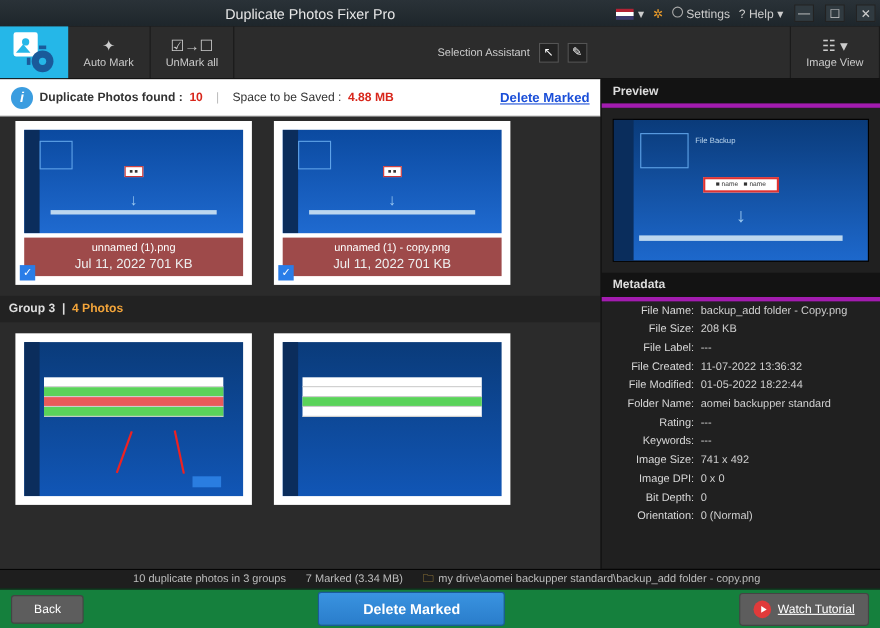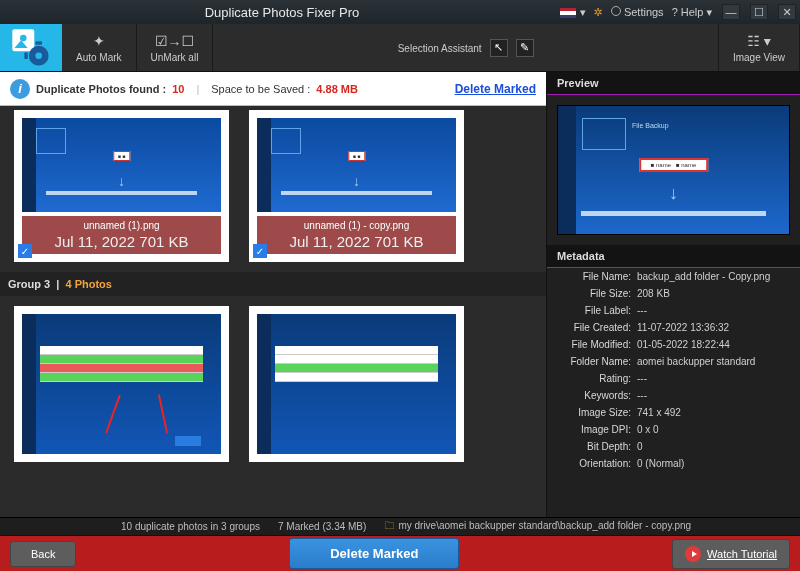--- a/index.html
+++ b/index.html
@@ -41,43 +41,43 @@
 .thumb .tn-box { position:absolute; left:50%; top:40%; transform:translate(-50%,-50%); background:#fff; border:1px solid #c33; padding:1px 4px; font-size:5px; color:#333;}
 .thumb .tn-arrow{ position:absolute; left:50%; top:58%; transform:translateX(-50%); color:#9ecbf2; font-size:14px;}
 .thumb .tn-bar{position:absolute; left:12%; right:12%; bottom:18%; height:4px; background:#bcd7ef;}
 .thumb.big .tbl{ position:absolute; left:18px; right:18px; top:32px; background:#fff; }
 .thumb.big .tbl .r{height:9px; border-bottom:1px solid #ccc;}
 .thumb.big .tbl .r.g{background:#5ad35a;}
 .thumb.big .tbl .r.r1{background:#e95a5a;}
 .thumb.big .redline{position:absolute; width:2px; height:40px; background:#e22; top:80px;}
 .thumb.big .bluebtn{position:absolute; right:20px; bottom:8px; width:26px; height:10px; background:#2a7de0;}
 .caption { background: #9e4a4a; color: #fff; text-align: center; padding: 4px 2px; margin-top: 4px; font-size: 10px; }
-.caption .date { font-size: 15px; color: #eee; display:block; margin-top:2px;}
+.caption .date { font-size: 12px; color: #eee; display:block; margin-top:2px;}
 .chk { position: absolute; left: 4px; bottom: 4px; width: 14px; height: 14px; background: #2a7de8; color:#fff; display:flex; align-items:center; justify-content:center; font-size:10px;}
 .group-hdr { background: #222; color: #ddd; padding: 6px 8px; font-size: 11px; margin: 2px -14px 6px -14px; font-weight:bold;}
 .group-hdr .y { color: #f2a43a; }
 .right-pane { width: 254px; background: #202020; display: flex; flex-direction: column; border-left:1px solid #111;}
-.panel-title { background: #131313; color: #ddd; padding: 5px 10px; font-weight: bold; border-bottom:1px solid #a21caf;}
+.panel-title { background: #131313; color: #ddd; padding: 5px 10px; font-weight: bold; border-bottom:4px solid #a21caf;}
 .preview-box { padding: 10px; }
 .preview-img { height: 130px; background: linear-gradient(#0a3b7a,#1d68cc); position:relative; border:1px solid #000;}
 .preview-img .pv-strip{position:absolute;left:0;top:0;bottom:0;width:18px;background:#0a2d5c;}
 .preview-img .pv-side{position:absolute;left:24px;top:12px;width:44px;height:32px;border:1px solid #5fa3e8;}
 .preview-img .pv-lbl{position:absolute;left:74px;top:16px;font-size:7px;color:#bcd7ef;}
 .preview-img .pv-box{position:absolute;left:50%;top:46%;transform:translate(-50%,-50%);background:#fff;border:2px solid #d33;padding:2px 10px;font-size:6px;color:#333;}
 .preview-img .pv-arrow{position:absolute;left:50%;top:60%;transform:translateX(-50%);color:#9ecbf2;font-size:18px;}
 .preview-img .pv-bar{position:absolute;left:10%;right:10%;bottom:14%;height:5px;background:#bcd7ef;}
 .meta { flex:1; overflow-y:auto; }
 .meta::-webkit-scrollbar{width:8px;} .meta::-webkit-scrollbar-thumb{background:#555;}
 .meta-row { display: flex; padding: 3px 8px; font-size: 10px; }
 .meta-row .k { width: 82px; text-align: right; color: #d8d8d8; padding-right: 6px; }
 .meta-row .v { flex: 1; color: #cfcfcf; }
 .statusbar { height: 18px; background: #1e1e1e; display: flex; align-items: center; padding: 0 10px; font-size: 10px; color: #bdbdbd; gap: 18px; border-top:1px solid #000;text-align:right;}
 .statusbar .st1{width:250px;}
 .statusbar .folder-ic{color:#e2b54a; margin-right:4px;}
-.bottombar { height: 36px; background: #b91c1c; display: flex; align-items: center; padding: 0 10px; border-top:1px solid #111;}
+.bottombar { height: 36px; background: #15803d; display: flex; align-items: center; padding: 0 10px; border-top:1px solid #111;}
 .btn-back { background: #5d5d5d; color: #fff; padding: 6px 20px; border-radius: 3px; cursor: pointer; border:1px solid #444;}
 .btn-primary { background: linear-gradient(#3a93e0,#2a7dcb); color: #fff; padding: 7px 40px; border-radius: 3px; font-weight: bold; font-size: 13px; cursor: pointer; margin: 0 auto; border:1px solid #1a5a9a;}
 .btn-watch { background: #5d5d5d; color: #fff; padding: 6px 12px; border-radius: 3px; display: flex; align-items: center; gap: 6px; cursor: pointer; border:1px solid #444;text-decoration:underline;}
 .play-ic { width: 16px; height: 16px; background: #e03a3a; border-radius: 50%; display: flex; align-items: center; justify-content: center; }
 .play-ic::after { content: ""; border-left: 5px solid #fff; border-top: 3px solid transparent; border-bottom: 3px solid transparent; margin-left:2px;}
 .flag{display:inline-block;width:16px;height:10px;background:linear-gradient(#b22234 33%,#fff 33% 66%,#3c3b6e 66%);margin-right:4px;vertical-align:middle;}
 .gear{display:inline-block; width:10px;height:10px; border:1px solid #aaa;border-radius:50%;position:relative;}
 </style>
 </head>
 <body>

